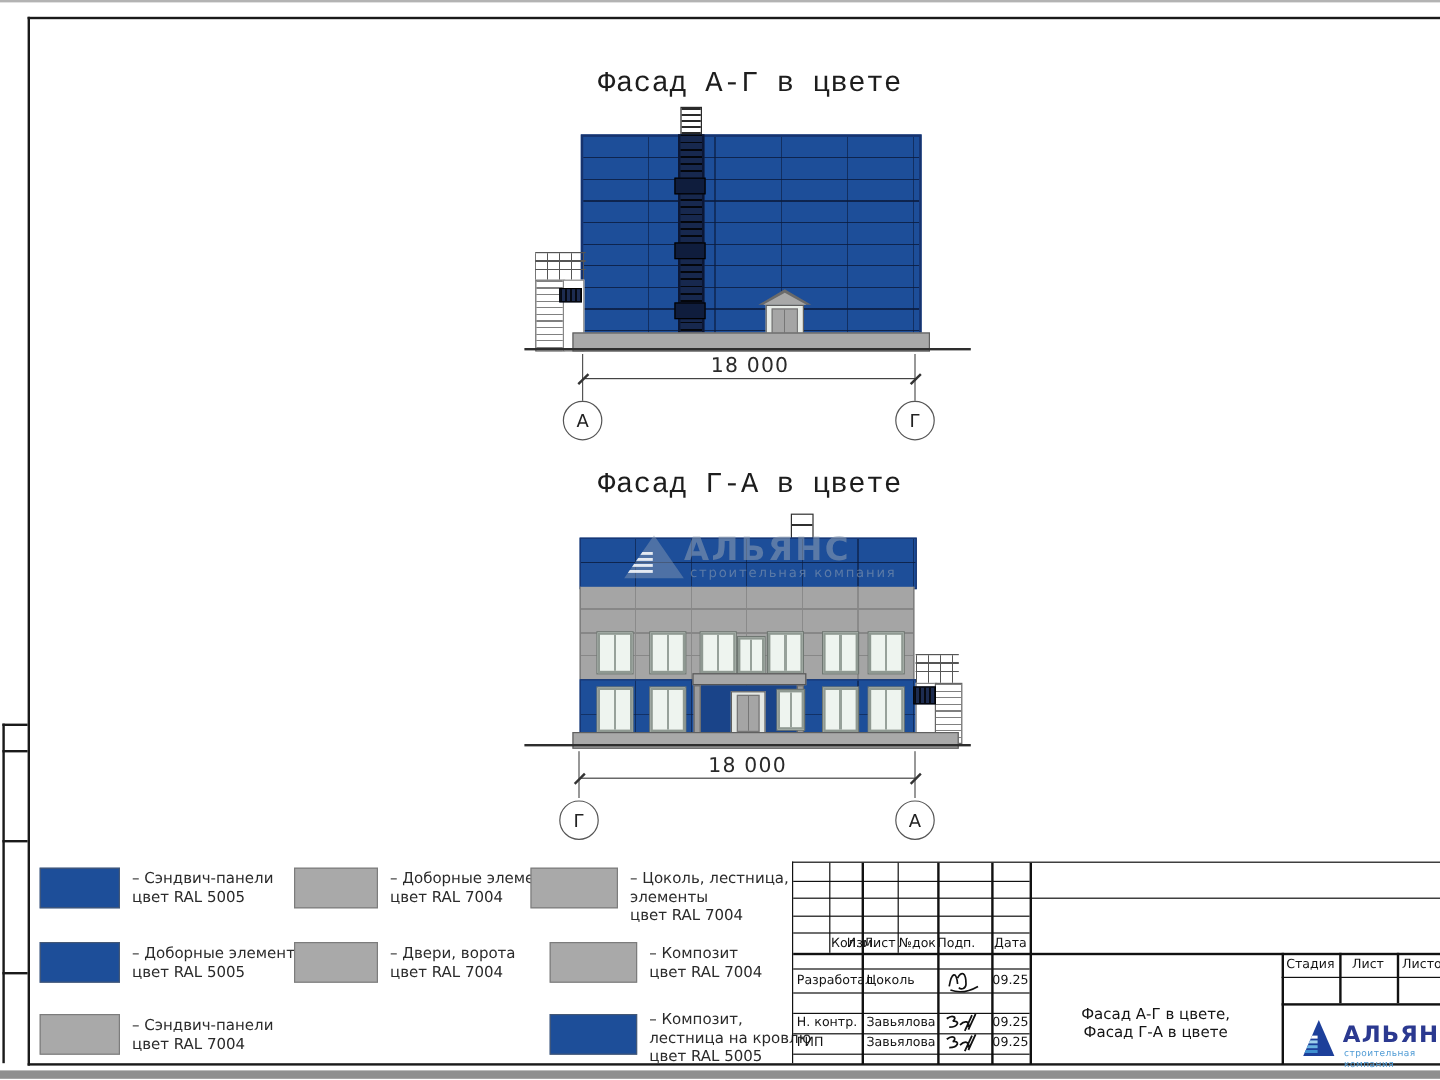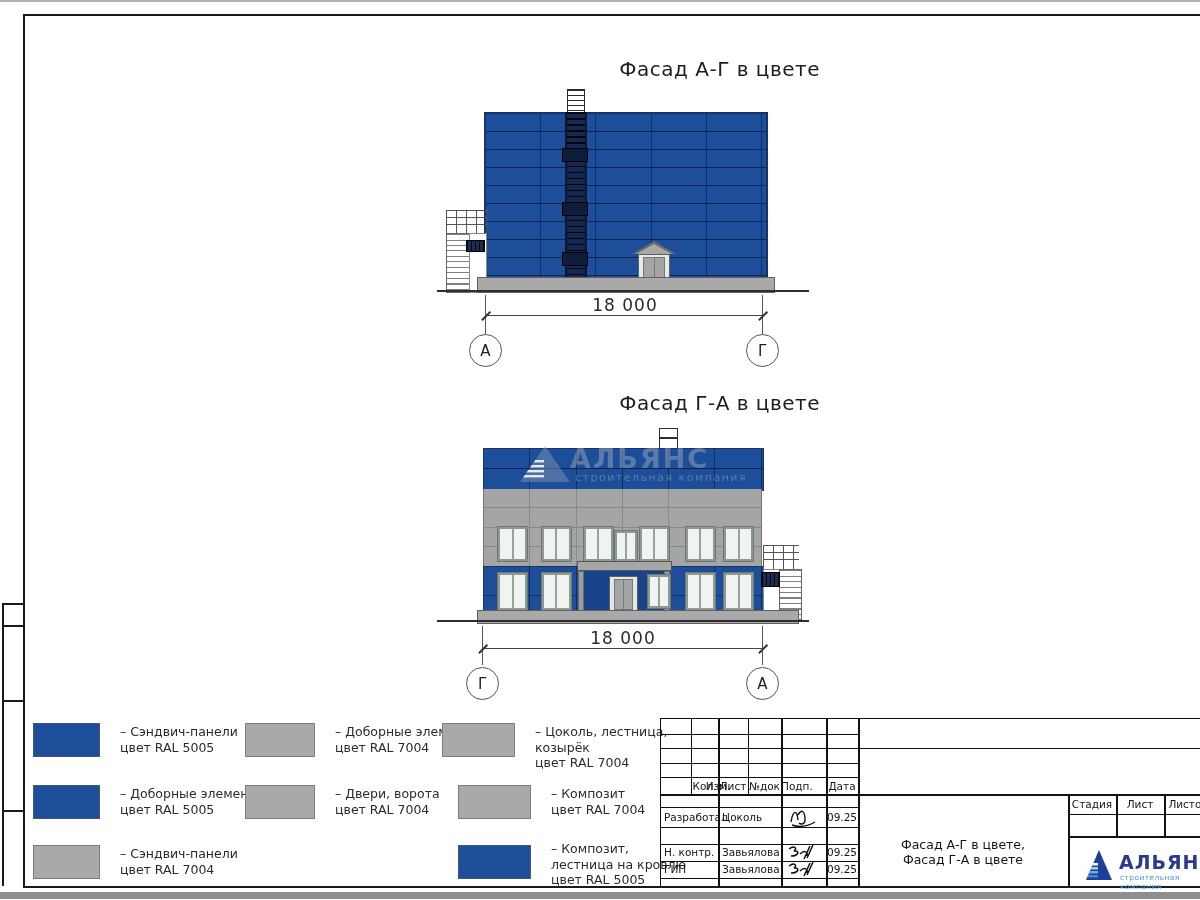--- a/index.html
+++ b/index.html
@@ -3,21 +3,21 @@
 <meta charset="utf-8">
 <style>
   html,body{margin:0;padding:0;background:#e8e8e8;}
   .sheet{position:relative;width:1200px;height:900px;background:#ffffff;overflow:hidden;
          font-family:"DejaVu Sans","Liberation Sans",sans-serif;color:#222;}
   .abs{position:absolute;}
   .ln{position:absolute;background:#1a1a1a;}
   
   .frame{position:absolute;left:23px;top:14px;width:1190px;height:870px;border:2px solid #1a1a1a;border-right:none;}
   
-  .ftitle{font-size:20px;letter-spacing:.5px;color:#1d1d1d;text-align:right;}
+  .ftitle{font-size:24px;letter-spacing:.5px;color:#1d1d1d;text-align:center;font-family:Liberation Mono, monospace;}
   
   .wall1{border:2px solid #16336e;
     background-image:
       repeating-linear-gradient(to bottom, transparent 0 17px, rgba(10,26,60,.8) 17px 18px),
       repeating-linear-gradient(to right, transparent 0 54.2px, rgba(10,26,60,.6) 54.2px 55.2px);}
   .bandblue{border:1.5px solid #16336e;
     background-image:
       linear-gradient(to bottom, transparent 19px, rgba(10,26,60,.8) 19px 20px, transparent 20px),
       repeating-linear-gradient(to right, transparent 0 45.3px, rgba(10,26,60,.6) 45.3px 46.3px);}
   .bandblue2{border:1.5px solid #16336e;
@@ -51,21 +51,21 @@
   .ext{position:absolute;width:1.2px;background:#555;}
   .dimline{position:absolute;height:1.3px;background:#444;}
   .tick{position:absolute;width:12px;height:1.6px;background:#333;transform:rotate(-45deg);}
   .dimtxt{position:absolute;text-align:center;font-size:17px;letter-spacing:1px;color:#2a2a2a;}
   .axis{position:absolute;width:33px;height:33px;border:1.5px solid #555;border-radius:50%;background:#fff;
     display:flex;align-items:center;justify-content:center;font-size:15px;color:#222;box-sizing:border-box;}
   
   .leg-item{display:flex;align-items:flex-start;}
   .swatch{height:34px;border:1px solid rgba(95,95,95,.6);box-sizing:border-box;}
   .leg-text{margin-left:10px;font-size:12.5px;line-height:15.5px;color:#2b2b2b;margin-top:1px;}
-  .leg-text span{display:block;margin-left:10px;}
+  .leg-text span{display:block;}
   
   .tb-wrap{position:absolute;left:660px;top:718px;width:550px;height:168px;border-top:1.8px solid #111;border-left:1.8px solid #111;box-sizing:border-box;}
   .tbl{position:absolute;background:#111;}
   .tb{position:absolute;font-size:10.5px;color:#141414;white-space:nowrap;}
   .tbc{text-align:center;}
   .doc-title{font-size:12.5px;text-align:center;color:#141414;}
   .logo-name{font-weight:bold;font-size:19px;letter-spacing:1px;color:#2b3990;}
   .logo-sub{font-size:7.5px;letter-spacing:.4px;color:#4f9bd5;}
   
   .wm-name{position:absolute;font-size:27px;font-weight:bold;letter-spacing:2px;color:rgba(142,158,178,.55);}
@@ -204,21 +204,21 @@
     <div class="swatch" style="width: 70px; background-color: rgb(169, 169, 169);"></div>
     <div class="leg-text">
         <span>– Доборные элементы</span>
         <span>цвет RAL 7004</span>
       </div>
   </div>
   <div class="abs leg-item" style="left:442px;top:723px;">
     <div class="swatch" style="width: 73px; background-color: rgb(169, 169, 169);"></div>
     <div class="leg-text">
         <span>– Цоколь, лестница,</span>
-        <span>козырёк</span>
+        <span>элементы</span>
         <span>цвет RAL 7004</span>
       </div>
   </div>
   <div class="abs leg-item" style="left:33px;top:785px;">
     <div class="swatch" style="width: 67px; background-color: rgb(29, 78, 153);"></div>
     <div class="leg-text">
         <span>– Доборные элементы</span>
         <span>цвет RAL 5005</span>
       </div>
   </div>

